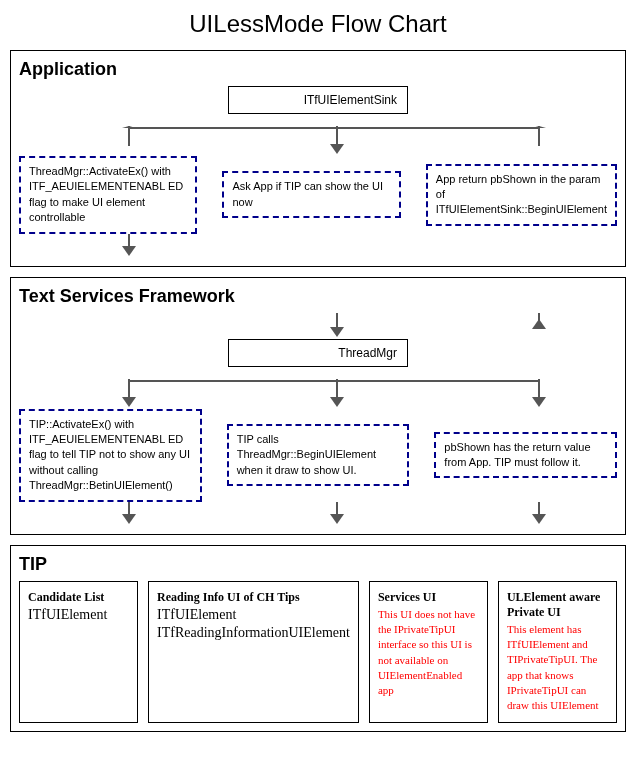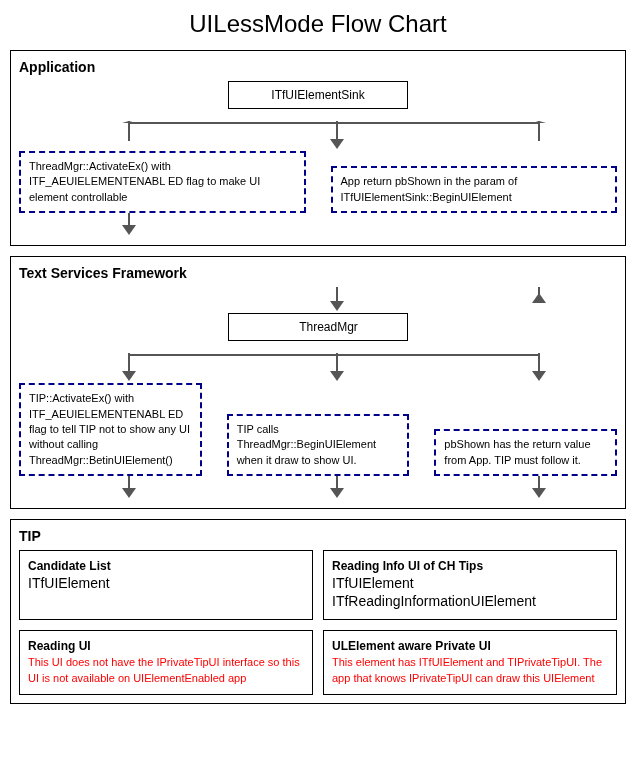--- a/index.html
+++ b/index.html
@@ -17,58 +17,59 @@
       font-weight: normal;
       margin-bottom: 12px;
     }
     .outer-box {
       border: 1.5px solid #000;
       padding: 8px;
       margin-bottom: 10px;
       position: relative;
     }
     .outer-box-label {
-      font-size: 14px;
+      font-size: 18px;
       font-weight: bold;
       margin-bottom: 6px;
     }
     .center-box {
       border: 1.5px solid #000;
       padding: 6px 10px;
-      text-align: center;
+      text-align: right;
       margin: 0 auto 8px auto;
       display: block;
     }
     .dashed-box {
       border: 2px dashed #00008B;
       padding: 6px 8px;
       font-size: 11px;
       line-height: 1.4;
     }
     .three-col {
       display: flex;
       gap: 25px;
       justify-content: space-between;
-      align-items: flex-end;
+      align-items: center;
     }
     .three-col .dashed-box {
       flex: 1;
     }
     
     .arrows-svg {
       width: 100%;
       display: block;
     }
 
     
     .tip-grid {
       display: grid;
-      grid-template-columns: 1fr 1fr;
+      grid-template-columns: 1fr 1fr 1fr 1fr;
       gap: 10px;
       margin-top: 6px;
+      font-family: Liberation Serif, serif;
     }
     .tip-box {
       border: 1.5px solid #000;
       padding: 8px;
     }
     .tip-box-title {
       font-weight: bold;
       font-size: 12px;
       margin-bottom: 2px;
     }
@@ -103,20 +104,21 @@
     <polygon points="103,2 117,2 110,0" fill="#555"></polygon>
 
     <line x1="520" y1="0" x2="520" y2="20" stroke="#555" stroke-width="2"></line>
     <polygon points="513,2 527,2 520,0" fill="#555"></polygon>
 
     <line x1="110" y1="2" x2="520" y2="2" stroke="#555" stroke-width="2"></line>
   </svg>
 
   <div class="three-col">
     <div class="dashed-box">ThreadMgr::ActivateEx() with ITF_AEUIELEMENTENABL ED flag to make UI element controllable</div>
+    <div class="dashed-box">Ask App if TIP can show the UI now</div>
     <div class="dashed-box">App return pbShown in the param of ITfUIElementSink::BeginUIElement</div>
   </div>
 
   <svg class="arrows-svg" height="24">
     <line x1="110" y1="0" x2="110" y2="14" stroke="#555" stroke-width="2"></line>
     <polygon points="103,12 117,12 110,22" fill="#555"></polygon>
   </svg>
 </div>
 
 <div class="outer-box">
@@ -176,21 +178,21 @@
       <div class="tip-box-subtitle">ITfUIElement</div>
     </div>
 
     <div class="tip-box">
       <div class="tip-box-title">Reading Info UI of CH Tips</div>
       <div class="tip-box-subtitle">ITfUIElement</div>
       <div class="tip-box-subtitle">ITfReadingInformationUIElement</div>
     </div>
 
     <div class="tip-box">
-      <div class="tip-box-title">Reading UI</div>
+      <div class="tip-box-title">Services UI</div>
       <div class="tip-box-red">This UI does not have the IPrivateTipUI interface so this UI is not available on UIElementEnabled app</div>
     </div>
 
     <div class="tip-box">
       <div class="tip-box-title">ULElement aware Private UI</div>
       <div class="tip-box-red">This element has ITfUIElement and TIPrivateTipUI. The app that knows IPrivateTipUI can draw this UIElement</div>
     </div>
   </div>
 </div>
 

